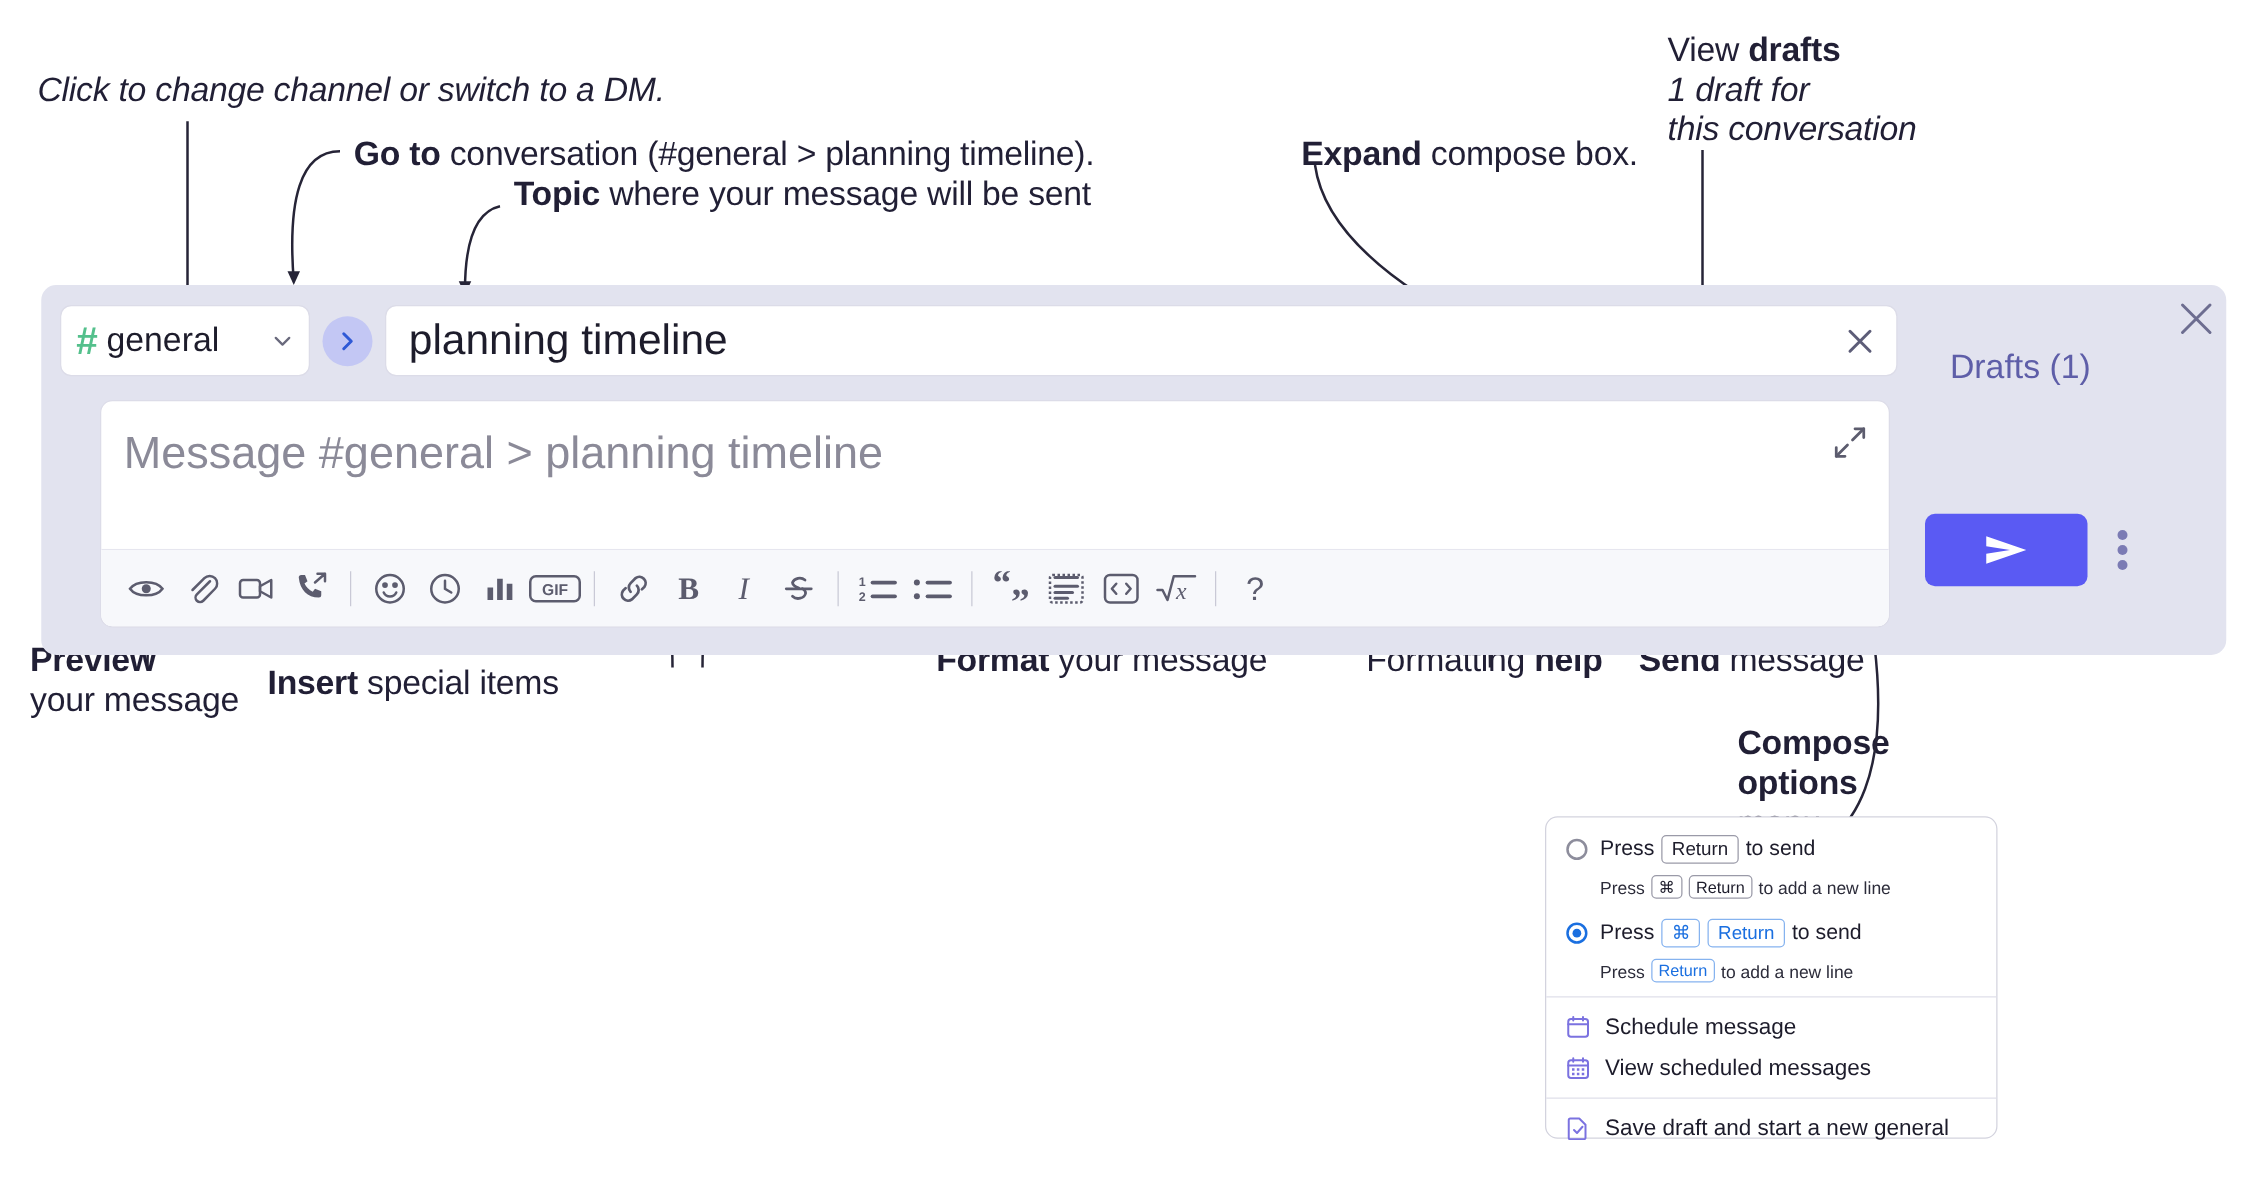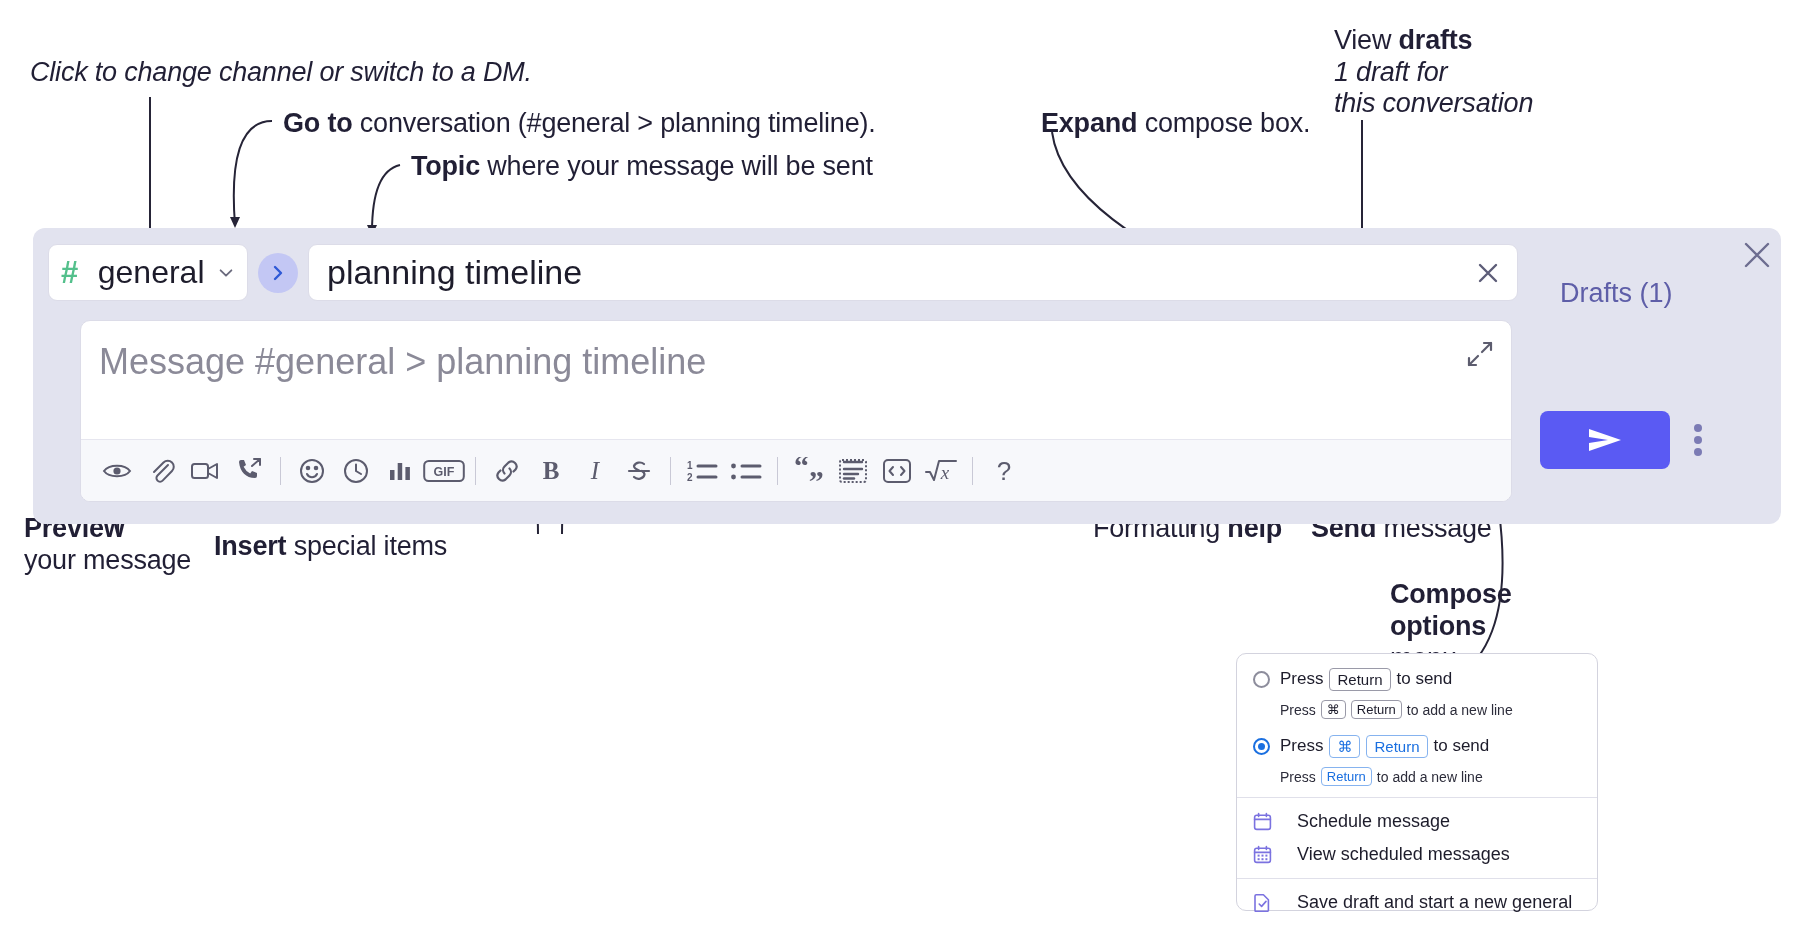--- a/index.html
+++ b/index.html
@@ -26,21 +26,21 @@
   #compose-widget{
     position:absolute;left:33px;top:228px;width:1748px;height:296px;
     background:#e2e3ef;border-radius:12px;
   }
   .row-top{position:absolute;left:15px;top:16px;display:flex;align-items:center;}
   #channel-select{
     width:200px;height:57px;background:#ffffff;border:1px solid #dcdce8;border-radius:9px;
     display:flex;align-items:center;box-sizing:border-box;padding:0 12px;
   }
   #channel-select .hash{font-size:31px;font-weight:700;color:#54c08c;line-height:1;margin-right:7px;}
-  #channel-select .cname{font-size:32px;color:#1d1c2b;flex:1;text-align:center;}
+  #channel-select .cname{font-size:27px;color:#1d1c2b;flex:1;}
   #channel-select .chev{width:18px;height:18px;}
 
   #goto-btn{
     width:40px;height:40px;border-radius:50%;background:#c3c7f4;
     display:flex;align-items:center;justify-content:center;margin:0 10px;
   }
 
   #topic-field{
     width:1210px;height:57px;background:#ffffff;border:1px solid #dcdce8;border-radius:9px;
     display:flex;align-items:center;box-sizing:border-box;padding:0 14px 0 18px;
@@ -80,37 +80,37 @@
   .radio-row .rad{width:17px;height:17px;border-radius:50%;border:2px solid #8d8d9c;box-sizing:border-box;margin-right:10px;flex:none;}
   .radio-row .rad.on{border-color:#1a6fe0;background:#ffffff;position:relative;}
   .radio-row .rad.on::after{content:"";position:absolute;left:3px;top:3px;width:7px;height:7px;border-radius:50%;background:#1a6fe0;}
   .rtxt{font-size:17px;color:#1d1c2b;display:flex;align-items:center;gap:6px;white-space:nowrap;}
   .sub-row{display:flex;align-items:center;padding:0 16px 0 43px;height:27px;}
   .stxt{font-size:14px;color:#2c2c3a;display:flex;align-items:center;gap:5px;white-space:nowrap;}
   .key{border:1px solid #9a9aa8;border-radius:4px;padding:1px 7px;font-size:15px;line-height:19px;color:#1d1c2b;background:#fff;display:inline-block;}
   .key.sm{font-size:13px;line-height:17px;padding:0px 5px;}
   .key.blue{border-color:#86b3ef;color:#1a6fe0;}
   .menu-div{height:1px;background:#e0e0ea;margin:7px 0;}
-  .menu-item{display:flex;align-items:center;height:33px;padding:0 16px;gap:25px;}
+  .menu-item{display:flex;align-items:center;height:33px;padding:0 16px;gap:12px;}
   .menu-item .mtxt{font-size:18px;color:#1d1c2b;white-space:nowrap;}
 </style>
 </head>
 <body>
 
 <div class="stage">
 
   <div class="abs anno" style="left:30px;top:54px;">
     <i>Click to change channel or switch to a DM.</i>
   </div>
 
   <div class="abs anno" style="left:283px;top:105px;">
     <b>Go to</b><span> conversation (#general &gt; planning timeline).</span>
   </div>
 
-  <div class="abs anno" style="left:411px;top:148px;">
+  <div class="abs anno" style="left:411px;top:137px;">
     <b>Topic</b><span> where your message will be sent</span>
   </div>
 
   <div class="abs anno" style="left:1041px;top:105px;">
     <b>Expand</b><span> compose box.</span>
   </div>
 
   <div class="abs anno" style="left:1334px;top:22px;">
     <span>View </span><b>drafts</b>
   </div>
@@ -125,20 +125,23 @@
     <b>Preview</b>
   </div>
   <div class="abs anno" style="left:24px;top:542px;">
     <span>your message</span>
   </div>
 
   <div class="abs anno" style="left:214px;top:528px;">
     <b>Insert</b><span> special items</span>
   </div>
 
+  <div class="abs anno" style="left:749px;top:510px;">
+    <b>Format</b><span> your message</span>
+  </div>
 
   <div class="abs anno" style="left:1093px;top:510px;">
     <span>Formatting </span><b>help</b>
   </div>
 
   <div class="abs anno" style="left:1311px;top:510px;">
     <b>Send</b><span> message</span>
   </div>
 
   <div class="abs anno" style="left:1390px;top:576px;">

